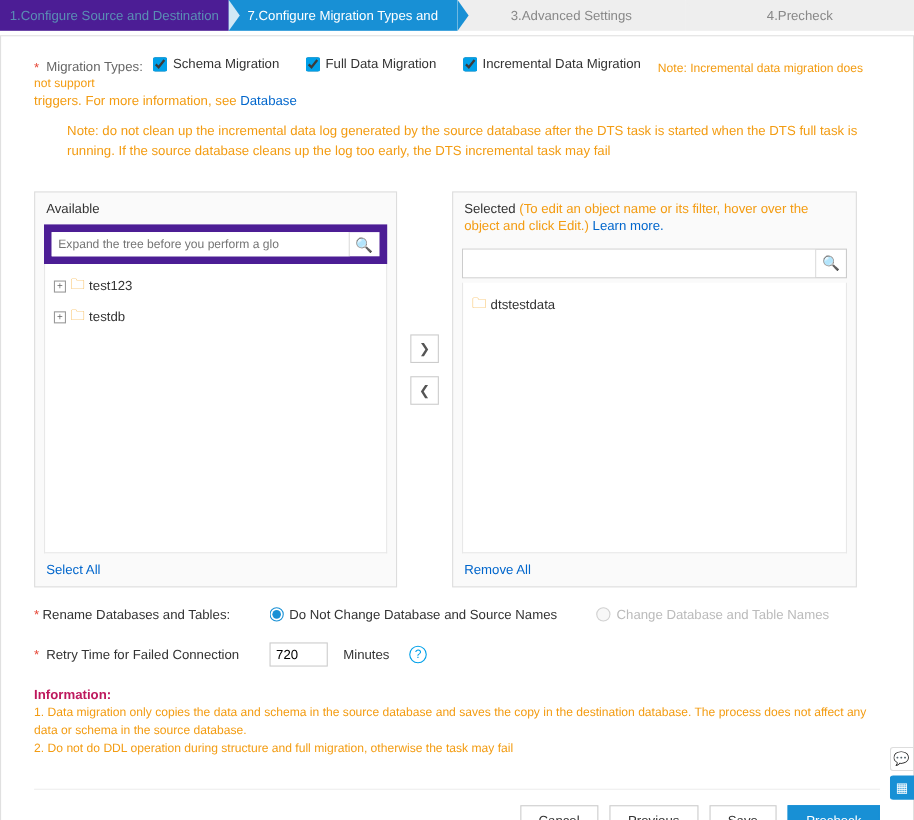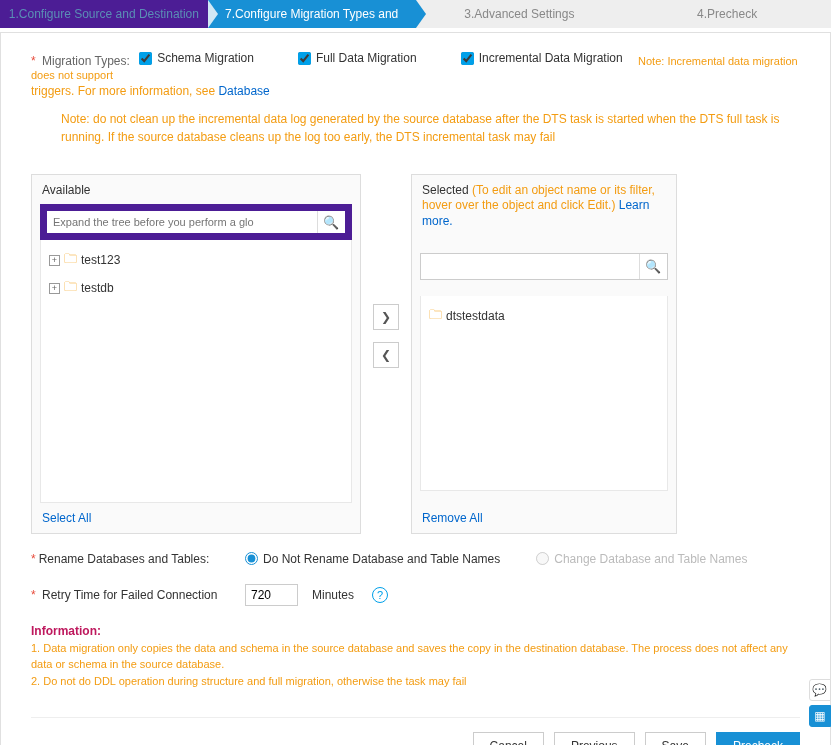--- a/index.html
+++ b/index.html
@@ -8,31 +8,31 @@
 .step { flex: 1; display: flex; align-items: center; justify-content: center; font-size: 12px; position: relative; background: #eee; color: #888; }
 .step.done { background: #4c1d95; color: #5a8eb5; }
 .step.active { background: #1890d5; color: #fff; }
 .step::after { content: ''; position: absolute; right: -10px; top: 0; width: 0; height: 0; border-top: 14px solid transparent; border-bottom: 14px solid transparent; border-left: 10px solid #eee; z-index: 2; }
 .step.done::after { border-left-color: #d1e8f5; }
 .step.active::after { border-left-color: #1890d5; }
 .step:last-child::after { display: none; }
 .panel { border: 1px solid #e0e0e0; padding: 18px 30px 20px 30px; margin-top: 4px; }
 .required { color: #e74c3c; margin-right: 3px; }
 .label { color: #666; }
-.checkboxes { display: inline-flex; gap: 44px; align-items: center; margin-left: 6px; }
+.checkboxes { display: inline-flex; gap: 24px; align-items: center; margin-left: 6px; }
 .cb { display: inline-flex; align-items: center; gap: 5px; color: #333; }
 .cb input { accent-color: #00a0e9; width: 13px; height: 13px; }
 .note-inline { color: #f39c12; font-size: 11px; }
 .orange { color: #f39c12; }
 .link { color: #06c; cursor: pointer; }
 .note-block { margin-top: 12px; margin-left: 30px; line-height: 1.5; max-width: 740px; }
 .transfer { display: flex; gap: 12px; margin-top: 28px; align-items: flex-start; }
 .col { border: 1px solid #ddd; background: #fafafa; display: flex; flex-direction: column; }
 .col-left { width: 330px; height: 360px; }
-.col-right { width: 266px; height: 360px; gap: 12px; }
+.col-right { width: 368px; height: 360px; }
 .col-head { padding: 8px 10px 6px 10px; font-size: 12px; color: #333; line-height: 1.3; }
 .col-body { flex: 1; background: #fff; margin: 0 8px; border: 1px solid #e8e8e8; border-top: none; padding: 6px; overflow: auto; }
 .search-row { display: flex; border: 7px solid #4c1d95; margin: 0 8px; background: #fff; }
 .search-row input { flex: 1; border: none; padding: 5px 6px; font-size: 11px; outline: none; }
 .search-btn { width: 28px; display: flex; align-items: center; justify-content: center; border-left: 1px solid #ddd; cursor: pointer; color: #666; }
 .tree-item { display: flex; align-items: center; gap: 4px; padding: 3px 2px; font-size: 12px; }
 .expander { width: 11px; height: 11px; border: 1px solid #999; display: inline-flex; align-items: center; justify-content: center; font-size: 9px; line-height: 1; color: #666; cursor: pointer; }
 .folder { color: #f5a623; font-size: 13px; }
 .col-foot { padding: 8px 10px; }
 .col-foot a { color: #06c; cursor: pointer; font-size: 12px; }
@@ -146,21 +146,21 @@
         </div>
       </div>
       <div class="col-foot"><a>Remove All</a></div>
     </div>
   </div>
 
   <div class="form-row">
     <div class="field-label"><span class="required">*</span><span>Rename Databases and Tables:</span></div>
     <label class="radio-opt">
         <input type="radio" name="rename" checked="" style="">
-        <span>Do Not Rename Database and Table Names</span>
+        <span>Do Not Change Database and Source Names</span>
       </label>
     <label class="radio-opt disabled">
         <input type="radio" name="rename" disabled="" style="">
         <span>Change Database and Table Names</span>
       </label>
   </div>
 
   <div class="form-row">
     <div class="field-label"><span class="required">*</span> <span>Retry Time for Failed Connection</span></div>
     <input class="num-input" type="text" value="720" style="">

